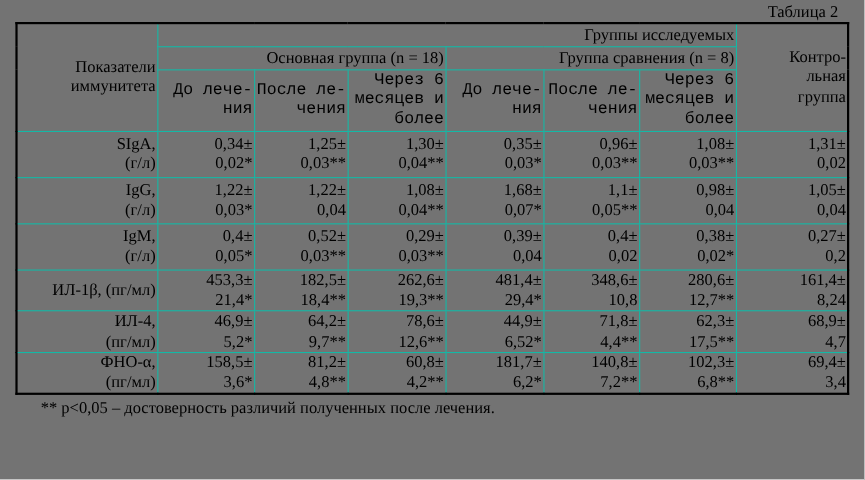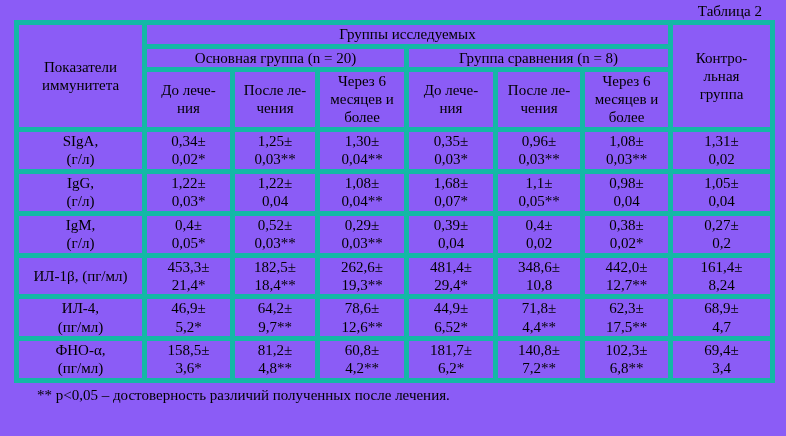--- a/index.html
+++ b/index.html
@@ -6,21 +6,21 @@
     margin: 0;
     padding: 0;
     background: #ffffff;
     color: #000000;
     font-family: "Liberation Serif", "DejaVu Serif", serif;
   }
   .page {
     position: relative;
     width: 786px;
     height: 436px;
-    background: #8b5cf6;
+    background: #737373;
     overflow: hidden;
   }
   .caption {
     text-align: right;
     padding: 3px 24px 0 0;
     font-size: 15px;
     line-height: 1.15;
   }
   .title {
     text-align: center;
@@ -30,34 +30,34 @@
     margin: 0 auto 2px auto;
     width: 762px;
   }
   table.data {
     border-collapse: collapse;
     table-layout: fixed;
     margin-left: 14px;
     border: 2px solid #000;
   }
   table.data th, table.data td {
-    border: 5px solid #14b8a6;
+    border: 1px solid #14b8a6;
     font-weight: normal;
     font-size: 15px;
-    text-align: center;
+    text-align: right;
     vertical-align: middle;
     white-space: pre-line;
     padding: 0 1px;
     line-height: 1.22;
     overflow: hidden;
     margin-top: 16px;
   }
   tr.hr1 { height: 21px; }
   tr.hr2 { height: 21px; }
-  tr.hr3 { height: 55px; }
+  tr.hr3 { height: 55px; font-family: Liberation Mono, monospace; }
   tr.r0, tr.r1, tr.r2 { height: 42px; }
   tr.r3, tr.r4 { height: 36px; }
   tr.r5 { height: 37px; }
   .notes {
     font-size: 15px;
     line-height: 1.32;
     margin: 3px 0 0 40px;
   }
   .notes .n2 { margin-left: -3px; }
 </style>
@@ -83,21 +83,21 @@
     <thead>
       <tr class="hr1">
         <th rowspan="3">Показатели
 иммунитета</th>
         <th colspan="6">Группы исследуемых</th>
         <th rowspan="3">Контро-
 льная
 группа</th>
       </tr>
       <tr class="hr2">
-        <th colspan="3">Основная группа (n = 20)</th>
+        <th colspan="3">Основная группа (n = 18)</th>
         <th colspan="3">Группа сравнения (n = 8)</th>
       </tr>
       <tr class="hr3">
         <th>До лече-
 ния</th>
         <th>После ле-
 чения</th>
         <th>Через 6
 месяцев и
 более</th>
@@ -170,21 +170,21 @@
         <td>453,3±
 21,4*</td>
         <td>182,5±
 18,4**</td>
         <td>262,6±
 19,3**</td>
         <td>481,4±
 29,4*</td>
         <td>348,6±
 10,8</td>
-        <td>442,0±
+        <td>280,6±
 12,7**</td>
         <td>161,4±
 8,24</td>
       </tr>
       <tr class="r4">
         <td>ИЛ-4,
 (пг/мл)</td>
         <td>46,9±
 5,2*</td>
         <td>64,2±

